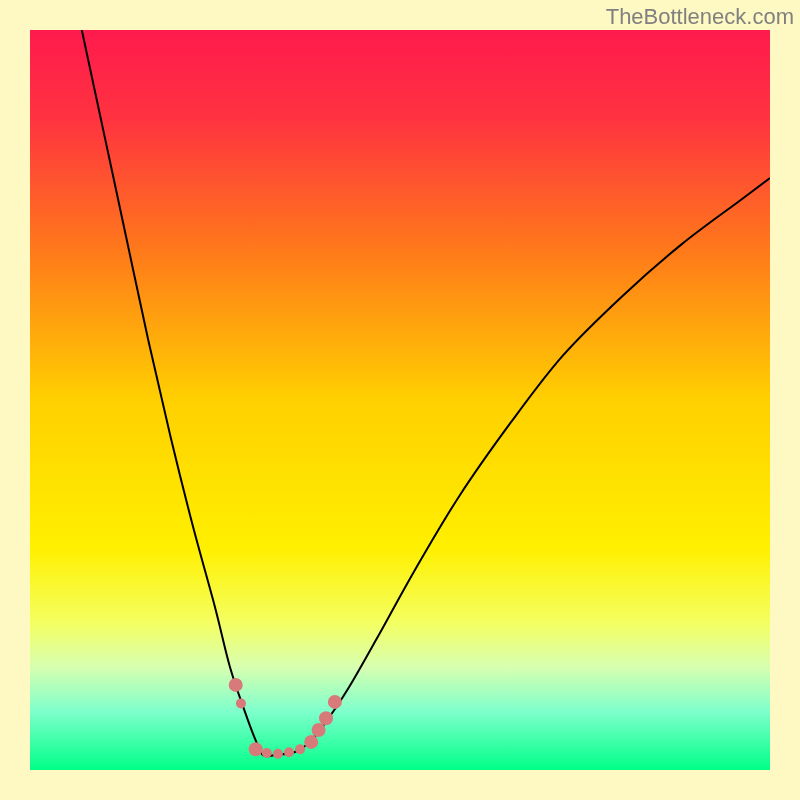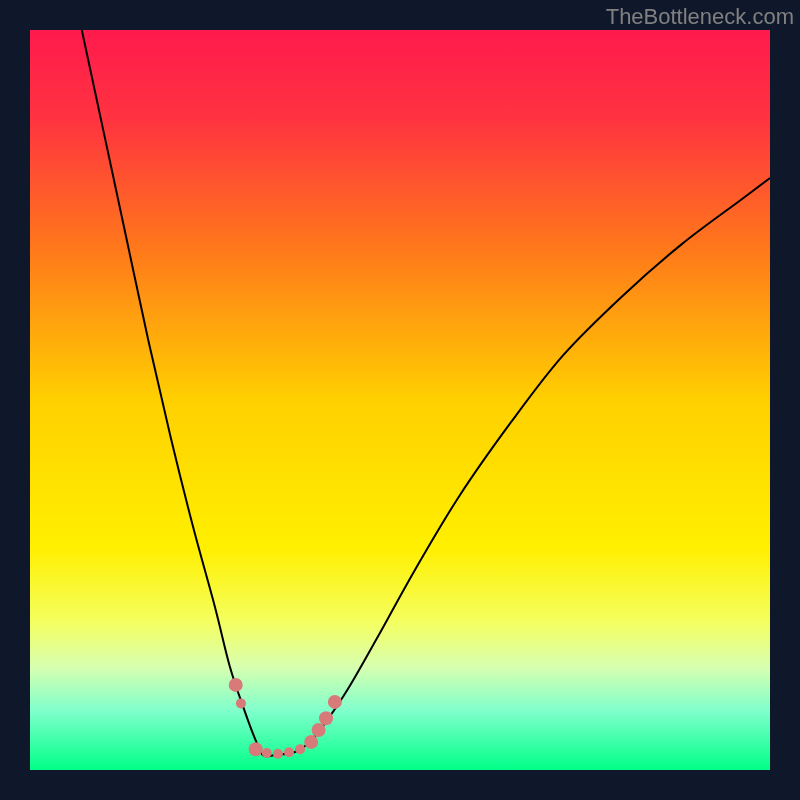--- a/index.html
+++ b/index.html
@@ -10,21 +10,21 @@
     background: #000;
     font-family: Arial, Helvetica, sans-serif;
     overflow: hidden;
   }
   .frame {
     position: absolute;
     top: 0;
     left: 0;
     width: 800px;
     height: 800px;
-    background: #0f172a;
+    background: #fef9c3;
   }
   .plot-area {
     position: absolute;
     top: 30px;
     left: 30px;
     width: 740px;
     height: 740px;
     overflow: hidden;
   }
   .watermark {

